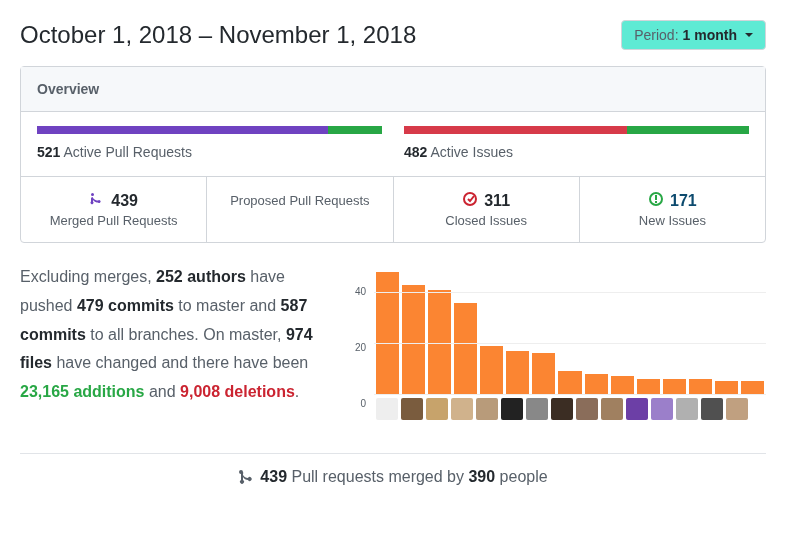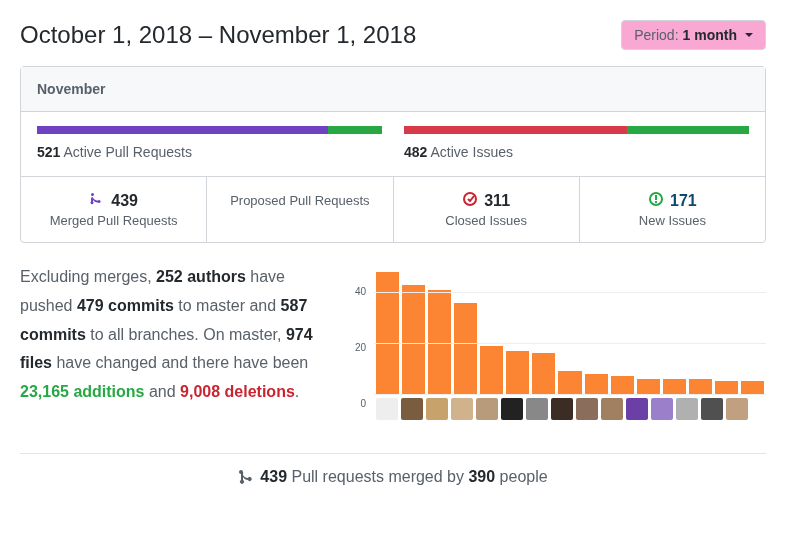--- a/index.html
+++ b/index.html
@@ -18,21 +18,21 @@
     align-items: center;
     margin-bottom: 16px;
   }
   .date-range {
     font-size: 24px;
     font-weight: 400;
     color: #24292e;
   }
   .period-btn {
     border: 1px solid #d1d5da;
-    background: #f9a8d4;
+    background: #5eead4;
     border-radius: 4px;
     padding: 6px 12px;
     font-size: 14px;
     cursor: pointer;
     display: flex;
     align-items: center;
     gap: 4px;
   }
   .period-btn .label { color: #586069; }
   .period-btn .value { font-weight: 600; }
@@ -187,21 +187,21 @@
 <div class="header-row">
   <div class="date-range">October 1, 2018 – November 1, 2018</div>
   <div class="period-btn">
     <span class="label">Period:</span>
     <span class="value">1 month</span>
     <span class="caret-down"></span>
   </div>
 </div>
 
 <div class="overview-box">
-  <div class="overview-header">November</div>
+  <div class="overview-header">Overview</div>
 
   <div class="bars-section">
     <div class="bar-block">
       <div class="bar-track">
         <div class="bar-seg" id="pr-seg1" style="width: 84.3%; background: rgb(111, 66, 193);"></div>
         <div class="bar-seg" id="pr-seg2" style="width: 15.7%; background: rgb(40, 167, 69);"></div>
       </div>
       <div class="bar-label">
         <span class="num">521</span>
         <span>Active Pull Requests</span>

